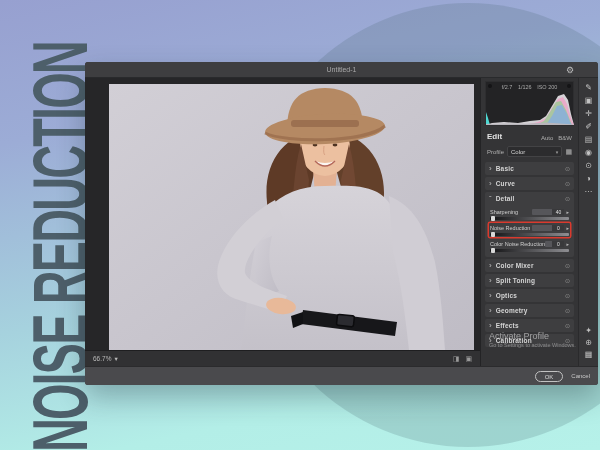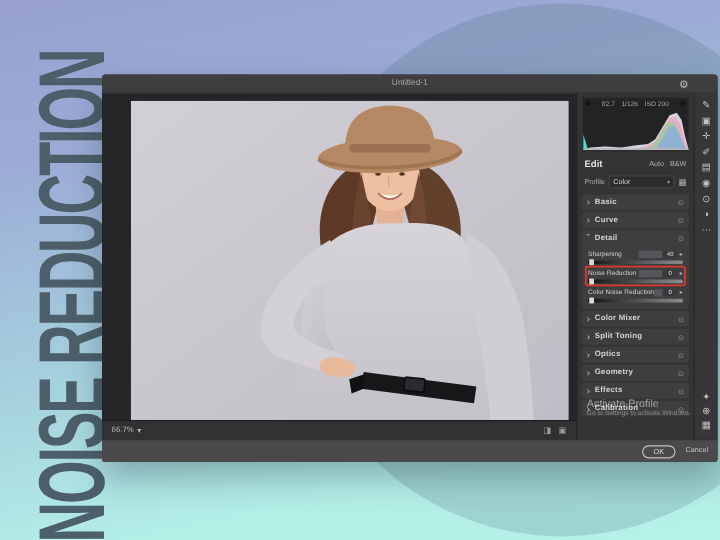--- a/index.html
+++ b/index.html
@@ -32,21 +32,21 @@
 
   .panel { position:absolute; left:395px; top:16px; width:98px; height:288px;
     background:#343436; border-left:1px solid #232325; overflow:hidden; }
   .hist { position:relative; margin:3px 4px 0 4px; height:45px; background:#232325; border:1px solid #2e2e30; }
   .hist-meta { position:absolute; top:2px; left:0; width:100%; text-align:center; font-size:5.5px; color:#a9a9a9; }
   .hist-meta span { margin:0 2px; }
   .hist svg { position:absolute; left:0; bottom:0; }
   .clipdot { position:absolute; top:2px; width:4px; height:4px; border-radius:50%; background:#141416; }
   .clipdot.l { left:2px; } .clipdot.r { right:2px; }
 
-  .editrow { display:flex; align-items:center; margin:6px 6px 0 6px; }
+  .editrow { display:flex; align-items:flex-end; margin:6px 6px 0 6px; }
   .edit-title { font-size:8px; font-weight:bold; color:#e2e2e2; }
   .edit-actions { margin-left:auto; display:flex; gap:5px; font-size:6px; color:#b0b0b0; }
 
   .profilerow { display:flex; align-items:center; margin:5px 6px 0 6px; gap:3px; }
   .profile-label { font-size:6px; color:#b0b0b0; }
   .dropdown { flex:1; height:11px; background:#2c2c2e; border:1px solid #434345; border-radius:2px;
     display:flex; align-items:center; padding:0 3px; font-size:6px; color:#d5d5d5; }
   .dropdown .arrow { margin-left:auto; font-size:5px; color:#9a9a9a; }
   .grid-ic { font-size:7px; color:#b0b0b0; }
 

